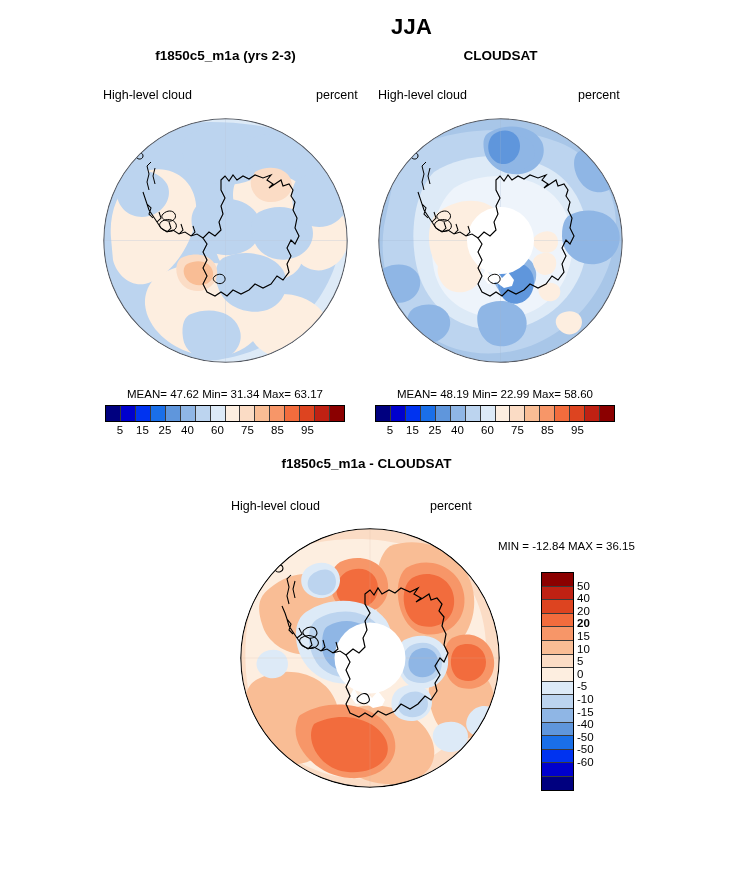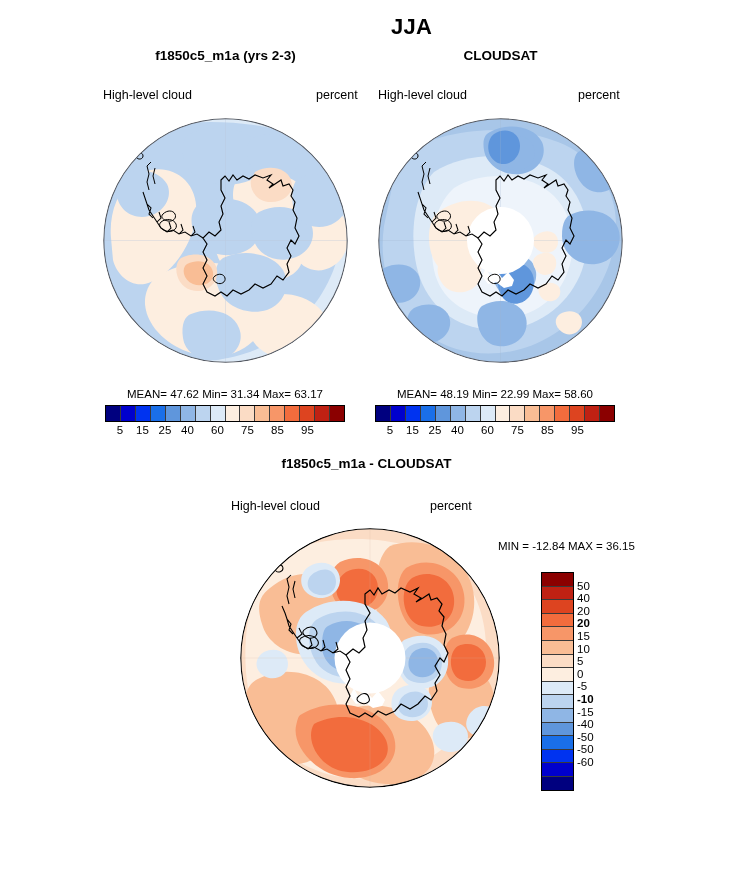--- a/index.html
+++ b/index.html
@@ -504,20 +504,20 @@
   <div id="cbar-v-labels">
       <span style="top: 13.6px;">50</span>
       <span style="top: 26.2px;">40</span>
       <span style="top: 38.8px;">20</span>
       <span style="top: 51.4px; font-weight: bold;">20</span>
       <span style="top: 64px;">15</span>
       <span style="top: 76.6px;">10</span>
       <span style="top: 89.2px;">5</span>
       <span style="top: 101.8px;">0</span>
       <span style="top: 114.4px;">-5</span>
-      <span style="top: 127px; font-weight: bold;">-10</span>
+      <span style="top: 127px;">-10</span>
       <span style="top: 139.6px;">-15</span>
       <span style="top: 152.2px;">-40</span>
       <span style="top: 164.8px;">-50</span>
       <span style="top: 177.4px;">-50</span>
       <span style="top: 190px;">-60</span>
     </div>
 </div>
 
 </body></html>

